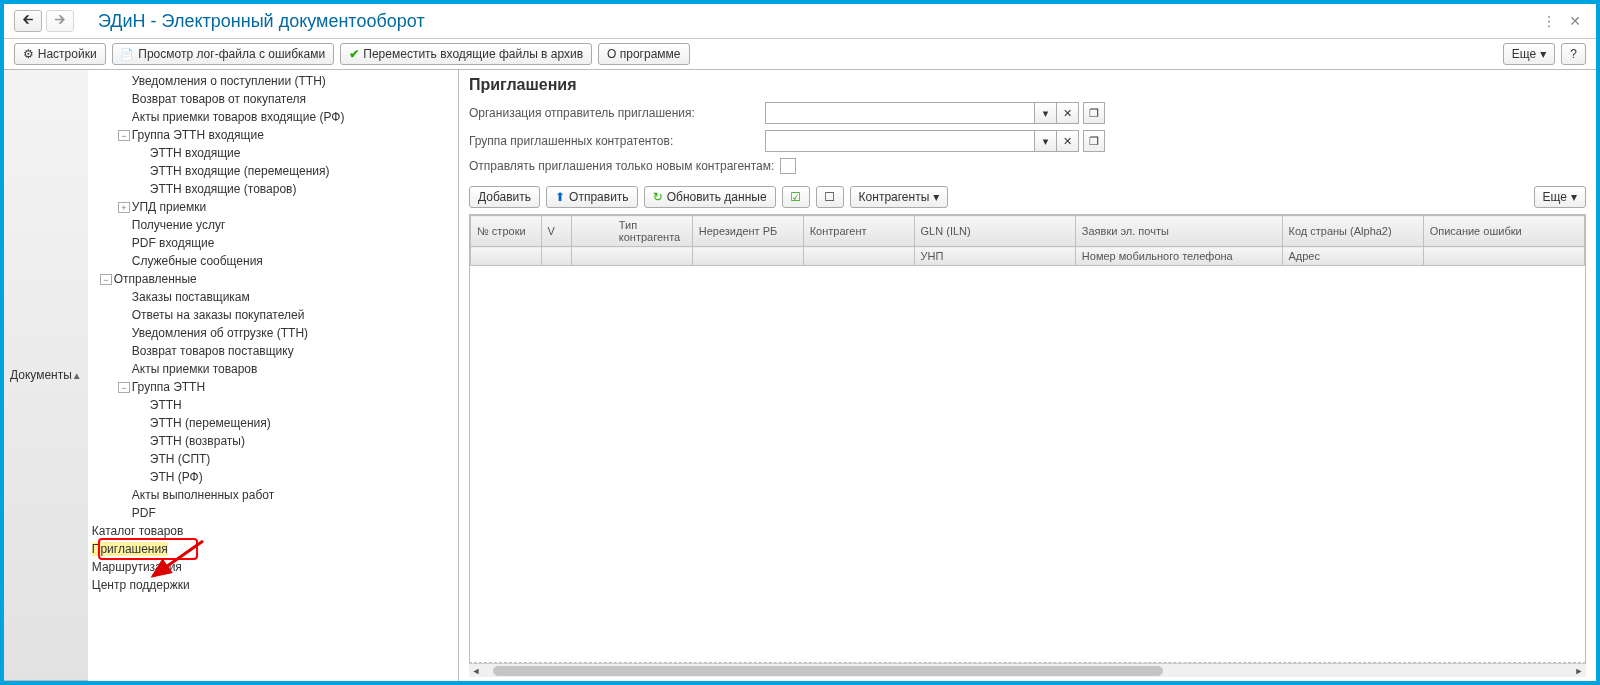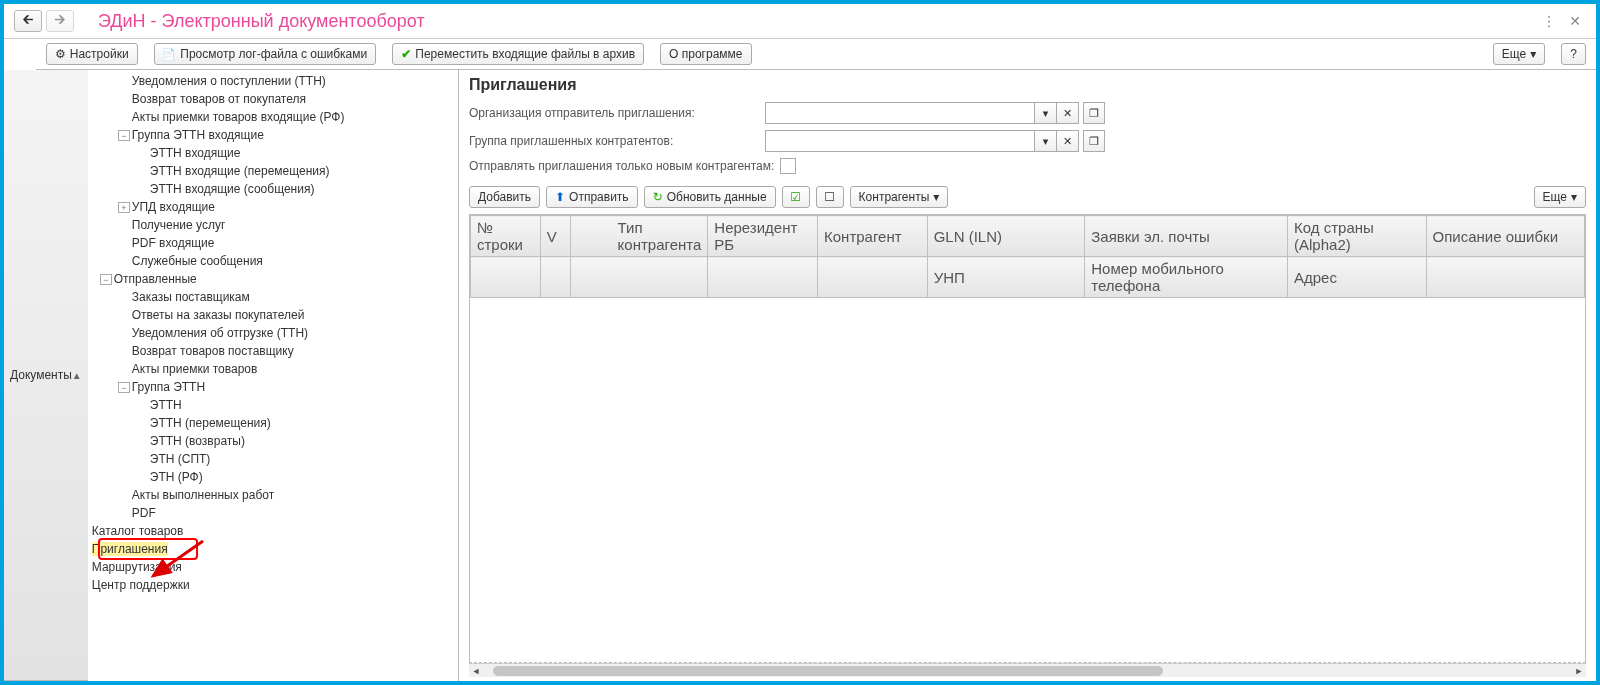--- a/index.html
+++ b/index.html
@@ -1,24 +1,24 @@
 <!DOCTYPE html>
 <html><head>
 <meta charset="utf-8">
 <style>
   * { box-sizing: border-box; margin: 0; padding: 0; }
   body { font-family: Arial, sans-serif; font-size: 12px; color: #333; background: #fff; }
   .frame { border: 4px solid #00a3e0; width: 1600px; height: 685px; background: #fff; display: flex; flex-direction: column; }
   
   .titlebar { display: flex; align-items: center; padding: 6px 10px; border-bottom: 1px solid #ccc; }
   .nav-btn { width: 28px; height: 22px; border: 1px solid #b5b5b5; background: linear-gradient(#fdfdfd,#eee); border-radius: 3px; display: inline-flex; align-items: center; justify-content: center; margin-right: 4px; cursor: pointer; font-size: 14px; }
-  .title { font-size: 18px; font-weight: normal; color: #ec4899; margin-left: 20px; flex: 1; }
+  .title { font-size: 18px; font-weight: normal; color: #0369a1; margin-left: 20px; flex: 1; }
   .title-ctrl { width: 22px; height: 22px; display: inline-flex; align-items: center; justify-content: center; color: #888; cursor: pointer; font-size: 14px; margin-left: 4px;}
   
-  .toolbar { display: flex; align-items: center; padding: 4px 10px; border-bottom: 1px solid #bbb; gap: 16px; margin-left: 32px; }
+  .toolbar { display: flex; align-items: center; padding: 4px 10px; border-bottom: 1px solid #bbb; gap: 6px; }
   .tbtn { border: 1px solid #aaa; background: linear-gradient(#fff,#efefef); border-radius: 3px; padding: 3px 8px; display: inline-flex; align-items: center; gap: 4px; cursor: pointer; }
   .spacer { flex: 1; }
   
   .content { display: flex; flex: 1; overflow: hidden; }
   
   .sidebar { width: 455px; border-right: 1px solid #bbb; display:flex; }
   .sidebar-header { background: linear-gradient(#f4f4f4,#e2e2e2); border-bottom: 1px solid #bbb; padding: 4px 6px; display:flex; align-items:center; }
   .sidebar-header span { flex:1; }
   .sort-icon { font-size:10px; color:#666;}
   .tree { flex:1; overflow:auto; padding: 2px 0; }
@@ -41,21 +41,21 @@
   .input-field { border:1px solid #aaa; height:22px; width:270px; background:#fff;}
   .input-btn { border:1px solid #aaa; border-left:none; width:22px; height:22px; background:linear-gradient(#fff,#eee); display:inline-flex; align-items:center; justify-content:center; font-size:11px; cursor:pointer;}
   .checkbox { width:16px; height:16px; border:1px solid #aaa; background:#fff;}
   
   .action-bar { display:flex; align-items:center; gap:6px; margin: 6px 0;}
   .abtn { border:1px solid #aaa; background:linear-gradient(#fff,#efefef); border-radius:3px; padding:3px 8px; display:inline-flex; align-items:center; gap:4px; cursor:pointer;}
   .iconbtn { width:28px; padding:3px 0; justify-content:center; }
   
   .table-wrap { flex:1; border:1px solid #bbb; overflow:hidden; display:flex; flex-direction:column; border-bottom:1px dashed #bbb;}
   table { border-collapse: collapse; width:100%; }
-  th { background:linear-gradient(#f6f6f6,#e4e4e4); border:1px solid #c0c0c0; padding:3px 6px; text-align:left; font-weight:normal; color:#555; font-size:15px;}
+  th { background:linear-gradient(#f6f6f6,#e4e4e4); border:1px solid #c0c0c0; padding:3px 6px; text-align:left; font-weight:normal; color:#555; font-size:11px;}
   .tbody-area { flex:1; background:#fff;}
   
   .scrollbar-h { height:14px; background:#f0f0f0; border-top:1px solid #ccc; display:flex; align-items:center;}
   .thumb { background:#c5c5c5; height:10px; border-radius:5px; width: 60%; margin-left:10px;}
   .arrow { width:14px; height:14px; display:inline-flex; align-items:center; justify-content:center; font-size:9px; color:#555;}
   
   .arrow-annot { position:absolute; pointer-events:none;}
   
   .gear-icon::before{content:"⚙";}
   .doc-icon::before{content:"📄"; font-size:11px;}
@@ -104,22 +104,22 @@
         <span>Документы</span>
         <span class="sort-icon">▲</span>
       </div>
       <div class="tree" id="tree">
           <div class="tree-item pad1"><span class="expander-blank"></span><span class="label">Уведомления о поступлении (ТТН)</span></div>
           <div class="tree-item pad1"><span class="expander-blank"></span><span class="label">Возврат товаров от покупателя</span></div>
           <div class="tree-item pad1"><span class="expander-blank"></span><span class="label">Акты приемки товаров входящие (РФ)</span></div>
           <div class="tree-item pad1"><span class="expander">−</span><span class="label">Группа ЭТТН входящие</span></div>
           <div class="tree-item pad2"><span class="expander-blank"></span><span class="label">ЭТТН входящие</span></div>
           <div class="tree-item pad2"><span class="expander-blank"></span><span class="label">ЭТТН входящие (перемещения)</span></div>
-          <div class="tree-item pad2"><span class="expander-blank"></span><span class="label">ЭТТН входящие (сообщения)</span></div>
-          <div class="tree-item pad1"><span class="expander">+</span><span class="label">УПД входящие</span></div>
+          <div class="tree-item pad2"><span class="expander-blank"></span><span class="label">ЭТТН входящие (товаров)</span></div>
+          <div class="tree-item pad1"><span class="expander">+</span><span class="label">УПД приемки</span></div>
           <div class="tree-item pad1"><span class="expander-blank"></span><span class="label">Получение услуг</span></div>
           <div class="tree-item pad1"><span class="expander-blank"></span><span class="label">PDF входящие</span></div>
           <div class="tree-item pad1"><span class="expander-blank"></span><span class="label">Служебные сообщения</span></div>
           <div class="tree-item pad0"><span class="expander">−</span><span class="label">Отправленные</span></div>
           <div class="tree-item pad1"><span class="expander-blank"></span><span class="label">Заказы поставщикам</span></div>
           <div class="tree-item pad1"><span class="expander-blank"></span><span class="label">Ответы на заказы покупателей</span></div>
           <div class="tree-item pad1"><span class="expander-blank"></span><span class="label">Уведомления об отгрузке (ТТН)</span></div>
           <div class="tree-item pad1"><span class="expander-blank"></span><span class="label">Возврат товаров поставщику</span></div>
           <div class="tree-item pad1"><span class="expander-blank"></span><span class="label">Акты приемки товаров</span></div>
           <div class="tree-item pad1"><span class="expander">−</span><span class="label">Группа ЭТТН</span></div>

